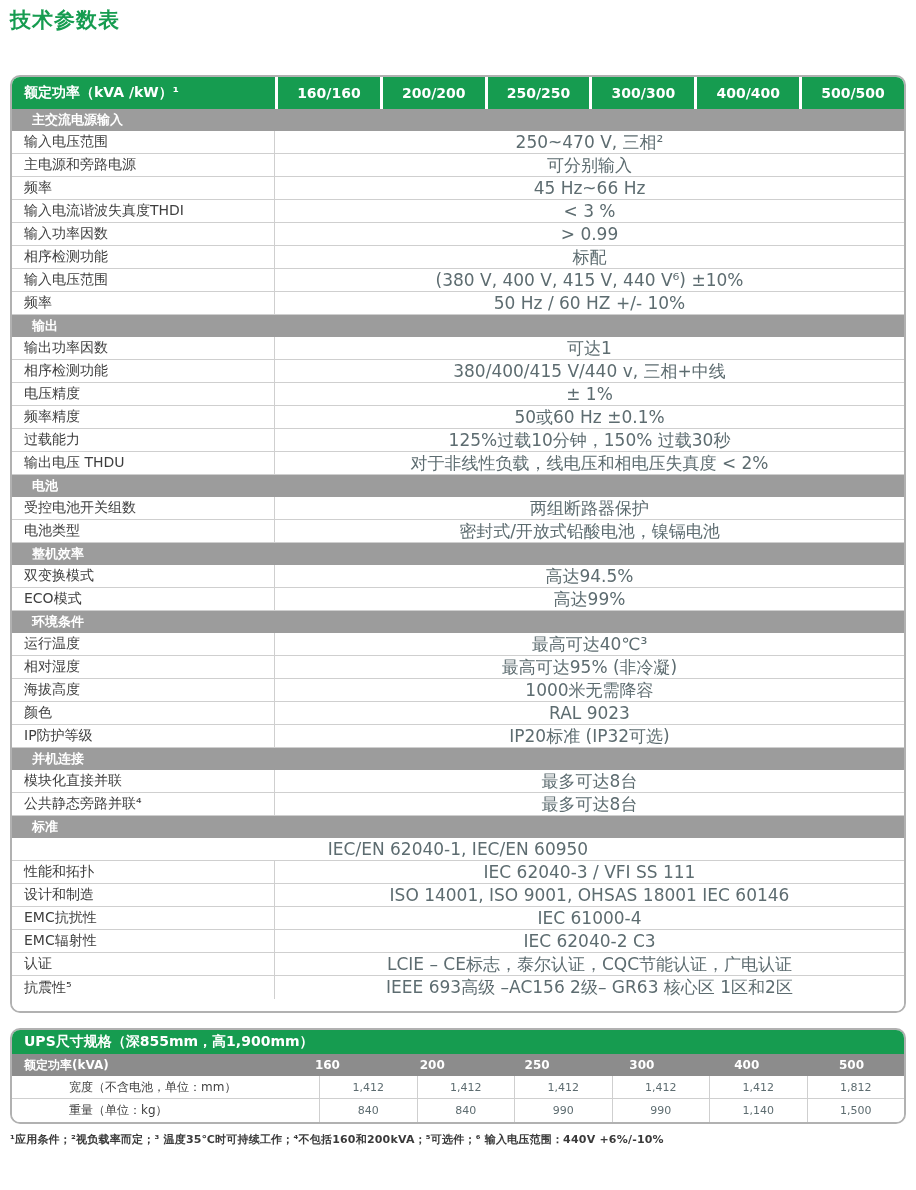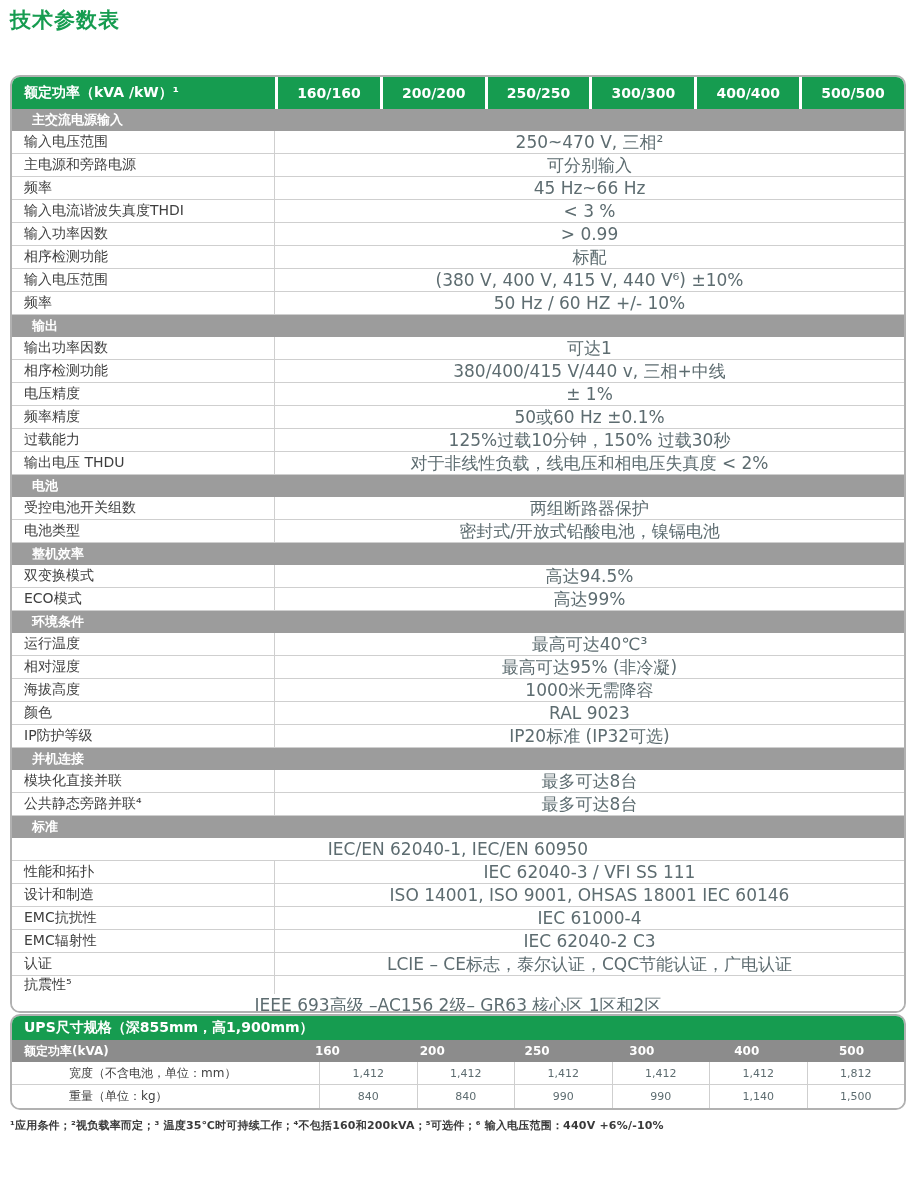--- a/index.html
+++ b/index.html
@@ -12,21 +12,21 @@
   .page-title {
     color:#169c50; font-size:21px; font-weight:bold;
     padding:6px 0 0 10px; letter-spacing:1px;
   }
   .tbl {
     margin:0 10px; background:#ffffff;
     border:2px solid #b1b1b1; border-radius:10px;
     overflow:hidden;
   }
   .tbl1 { margin-top:41px; }
-  .tbl2 { margin-top:1px; }
+  .tbl2 { margin-top:15px; }
 
   
   .ghead { display:flex; height:32px; background:#ffffff; }
   .ghead-label {
     width:263px; background:#169c50; color:#ffffff;
     font-size:14px; font-weight:bold;
     display:flex; align-items:center; padding-left:12px;
   }
   .ghead-col {
     flex:1; background:#169c50; color:#ffffff;
@@ -237,21 +237,21 @@
     <div class="row-value">IEC 61000-4</div>
   </div>
   <div class="row">
     <div class="row-label">EMC辐射性</div>
     <div class="row-value">IEC 62040-2 C3</div>
   </div>
   <div class="row">
     <div class="row-label">认证</div>
     <div class="row-value">LCIE – CE标志，泰尔认证，CQC节能认证，广电认证</div>
   </div>
-  <div class="row" style="border-bottom:none;flex-direction:column;">
+  <div class="row" style="border-bottom:none;">
     <div class="row-label">抗震性⁵</div>
     <div class="row-value">IEEE 693高级 –AC156 2级– GR63 核心区 1区和2区</div>
   </div>
 
   <div class="tbl-bottom-space"></div>
 </div>
 
 <div class="tbl tbl2">
   <div class="g2title">UPS尺寸规格（深855mm，高1,900mm）</div>
 

